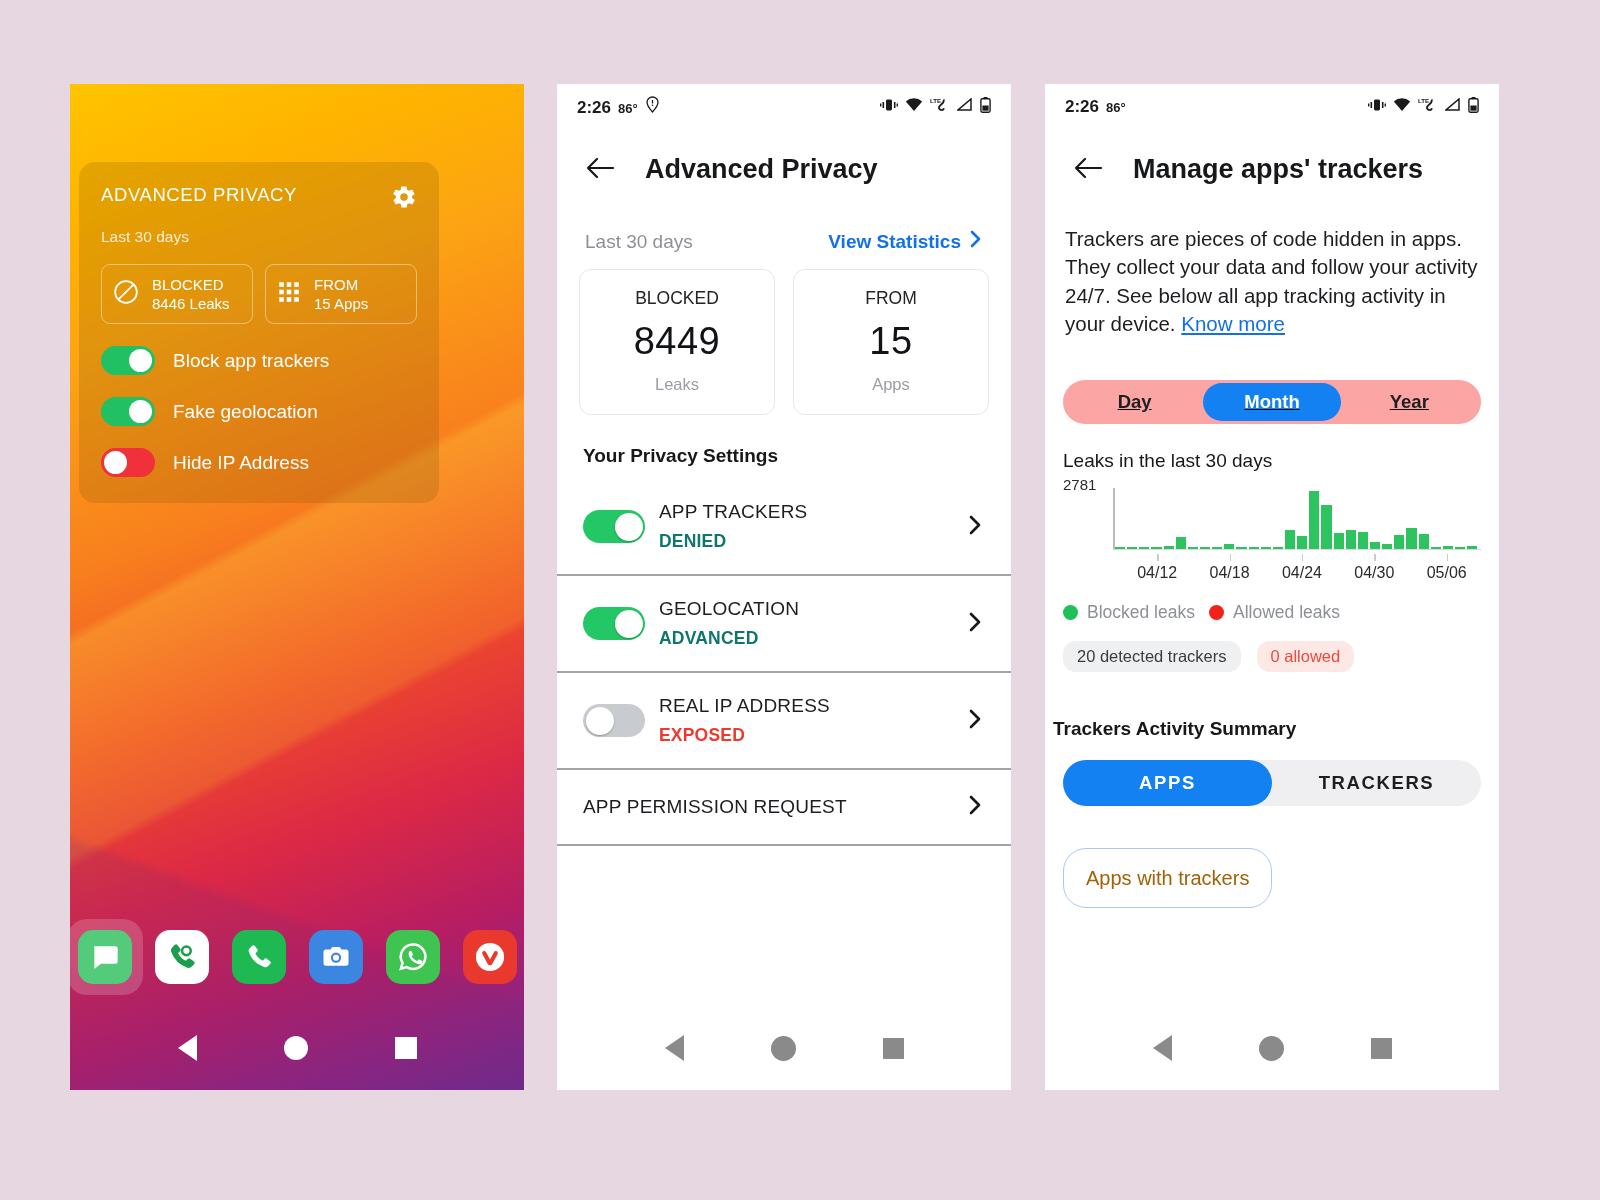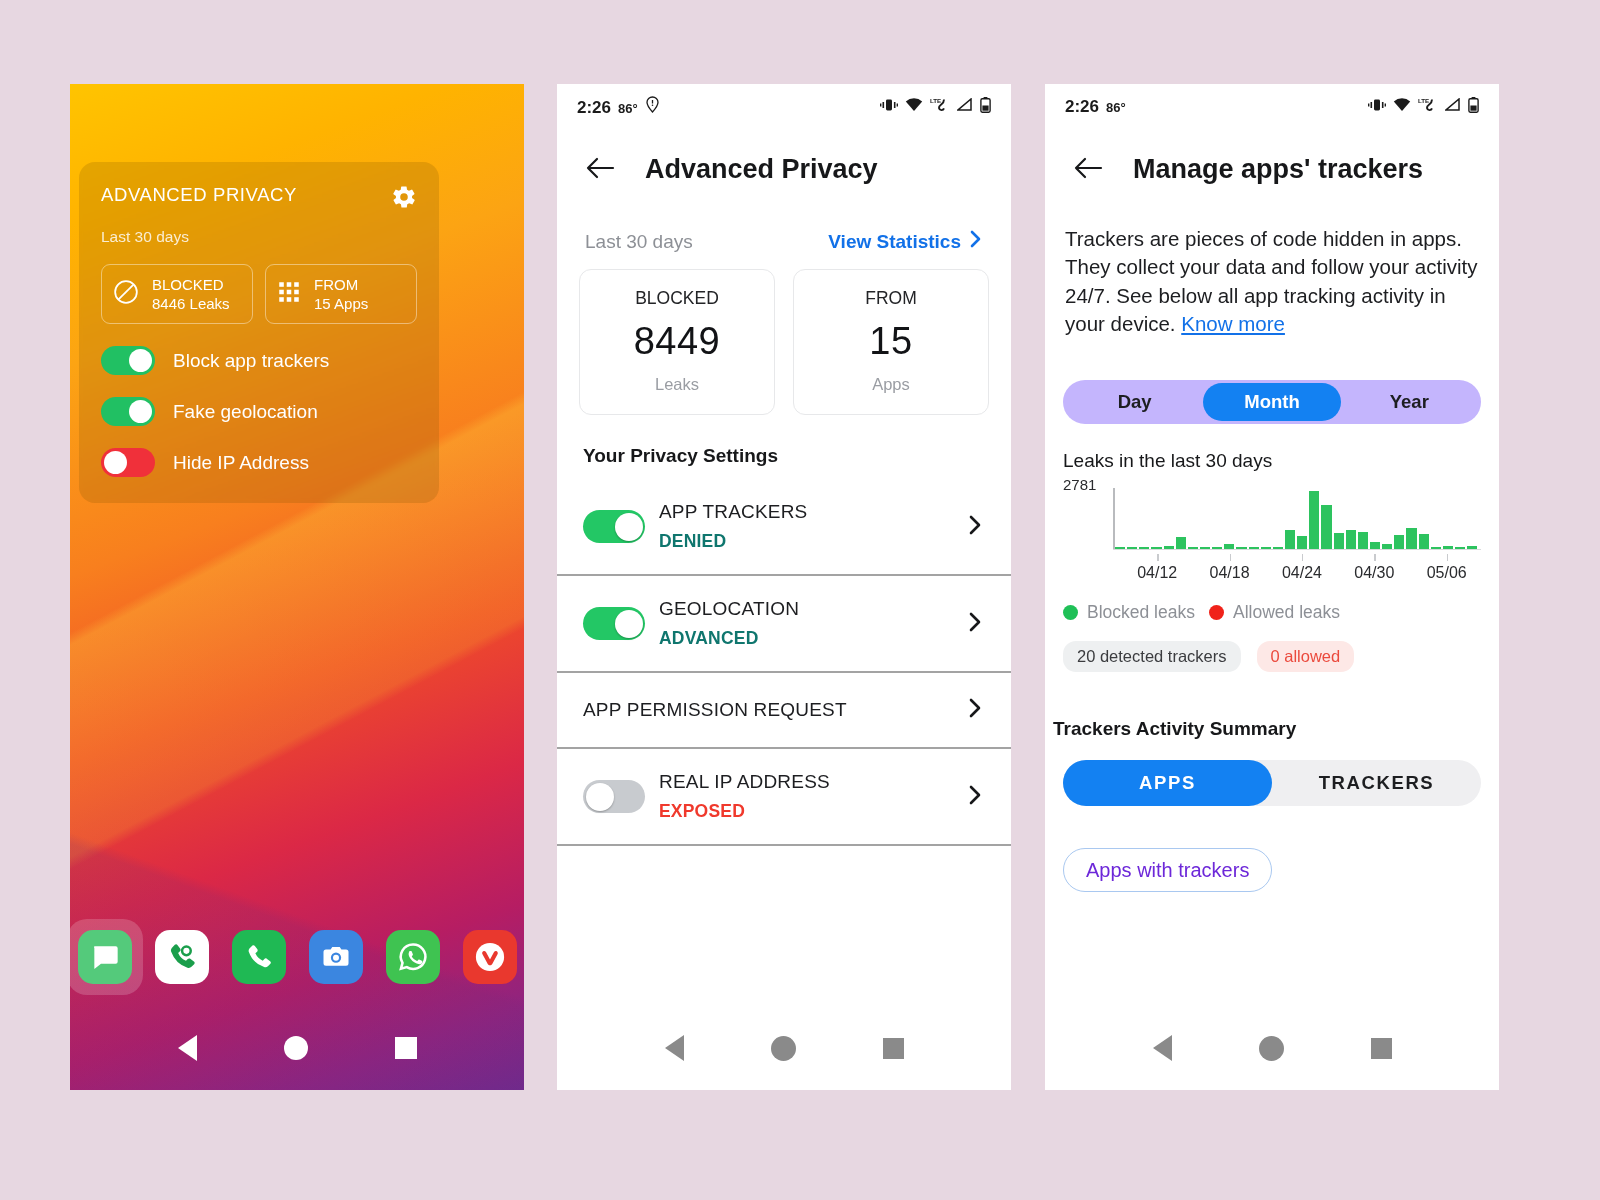--- a/index.html
+++ b/index.html
@@ -169,21 +169,21 @@
 
   
   .p3-desc {
     padding: 0 20px; margin-top: 40px; font-size: 20.5px;
     line-height: 1.38; color: #1d1e21;
   }
   .p3-desc a { color: #1271e8; }
 
   .seg {
     margin: 42px 18px 0 18px; height: 44px; border-radius: 22px;
-    background: #c4b5fd; display: flex; align-items: flex-start; padding: 3px;
+    background: #fca5a5; display: flex; align-items: flex-start; padding: 3px; text-decoration: underline;
   }
   .seg-item {
     flex: 1; height: 38px; border-radius: 19px; display: flex;
     align-items: center; justify-content: center;
     font-size: 18.5px; color: #1d1e21; font-weight: bold;
   }
   .seg-item.active { background: #1381f2; color: #fff; }
 
   .chart-title { padding: 0 18px; margin-top: 26px; font-size: 19px; color: #17181a; }
   .chart-hint { text-align: right; padding: 0 18px; margin-top: 12px;
@@ -221,22 +221,22 @@
   }
   .seg2-item {
     flex: 1; height: 46px; border-radius: 23px; display: flex;
     align-items: center; justify-content: center;
     font-size: 18.5px; letter-spacing: 1.6px; font-weight: bold; color: #1d1e21;
   }
   .seg2-item.active { background: #1381f2; color: #fff; }
 
   .outline-btn {
     margin: 42px 0 0 18px; display: inline-flex; align-items: center;
-    height: 44px; padding: 0 22px; border: 1.5px solid #a9c8f0;
-    border-radius: 23px; color: #6d28d9; font-size: 20px; background: #fff;
+    height: 60px; padding: 0 22px; border: 1.5px solid #a9c8f0;
+    border-radius: 23px; color: #a16207; font-size: 20px; background: #fff;
   }
 </style>
 </head>
 <body>
 
 <div class="stage">
 
   <div class="phone light" id="phone1">
     <div class="wallpaper"></div>
     <div class="wall-band"></div>
@@ -521,38 +521,38 @@
           <span class="srow-title">GEOLOCATION</span>
           <div class="srow-status st-green">ADVANCED</div>
         </span>
         <span class="chev-dark">
           <svg width="16" height="22" viewBox="0 0 16 22">
               <path d="M4 3l8 8-8 8" fill="none" stroke="#17181a" stroke-width="2.6" stroke-linecap="round" stroke-linejoin="round"></path>
             </svg>
         </span>
       </div>
 
-      <div class="srow plain">
-        <span class="srow-texts">
-          <span class="srow-title">APP PERMISSION REQUEST</span>
-        </span>
-        <span class="chev-dark">
-          <svg width="16" height="22" viewBox="0 0 16 22">
-              <path d="M4 3l8 8-8 8" fill="none" stroke="#17181a" stroke-width="2.6" stroke-linecap="round" stroke-linejoin="round"></path>
-            </svg>
-        </span>
-      </div>
-
       <div class="srow">
         <span class="sw2 off">
             <span class="k"></span>
           </span>
         <span class="srow-texts">
           <span class="srow-title">REAL IP ADDRESS</span>
           <div class="srow-status st-red">EXPOSED</div>
+        </span>
+        <span class="chev-dark">
+          <svg width="16" height="22" viewBox="0 0 16 22">
+              <path d="M4 3l8 8-8 8" fill="none" stroke="#17181a" stroke-width="2.6" stroke-linecap="round" stroke-linejoin="round"></path>
+            </svg>
+        </span>
+      </div>
+
+      <div class="srow plain">
+        <span class="srow-texts">
+          <span class="srow-title">APP PERMISSION REQUEST</span>
         </span>
         <span class="chev-dark">
           <svg width="16" height="22" viewBox="0 0 16 22">
               <path d="M4 3l8 8-8 8" fill="none" stroke="#17181a" stroke-width="2.6" stroke-linecap="round" stroke-linejoin="round"></path>
             </svg>
         </span>
       </div>
     </div>
 
     <div class="navbar">

